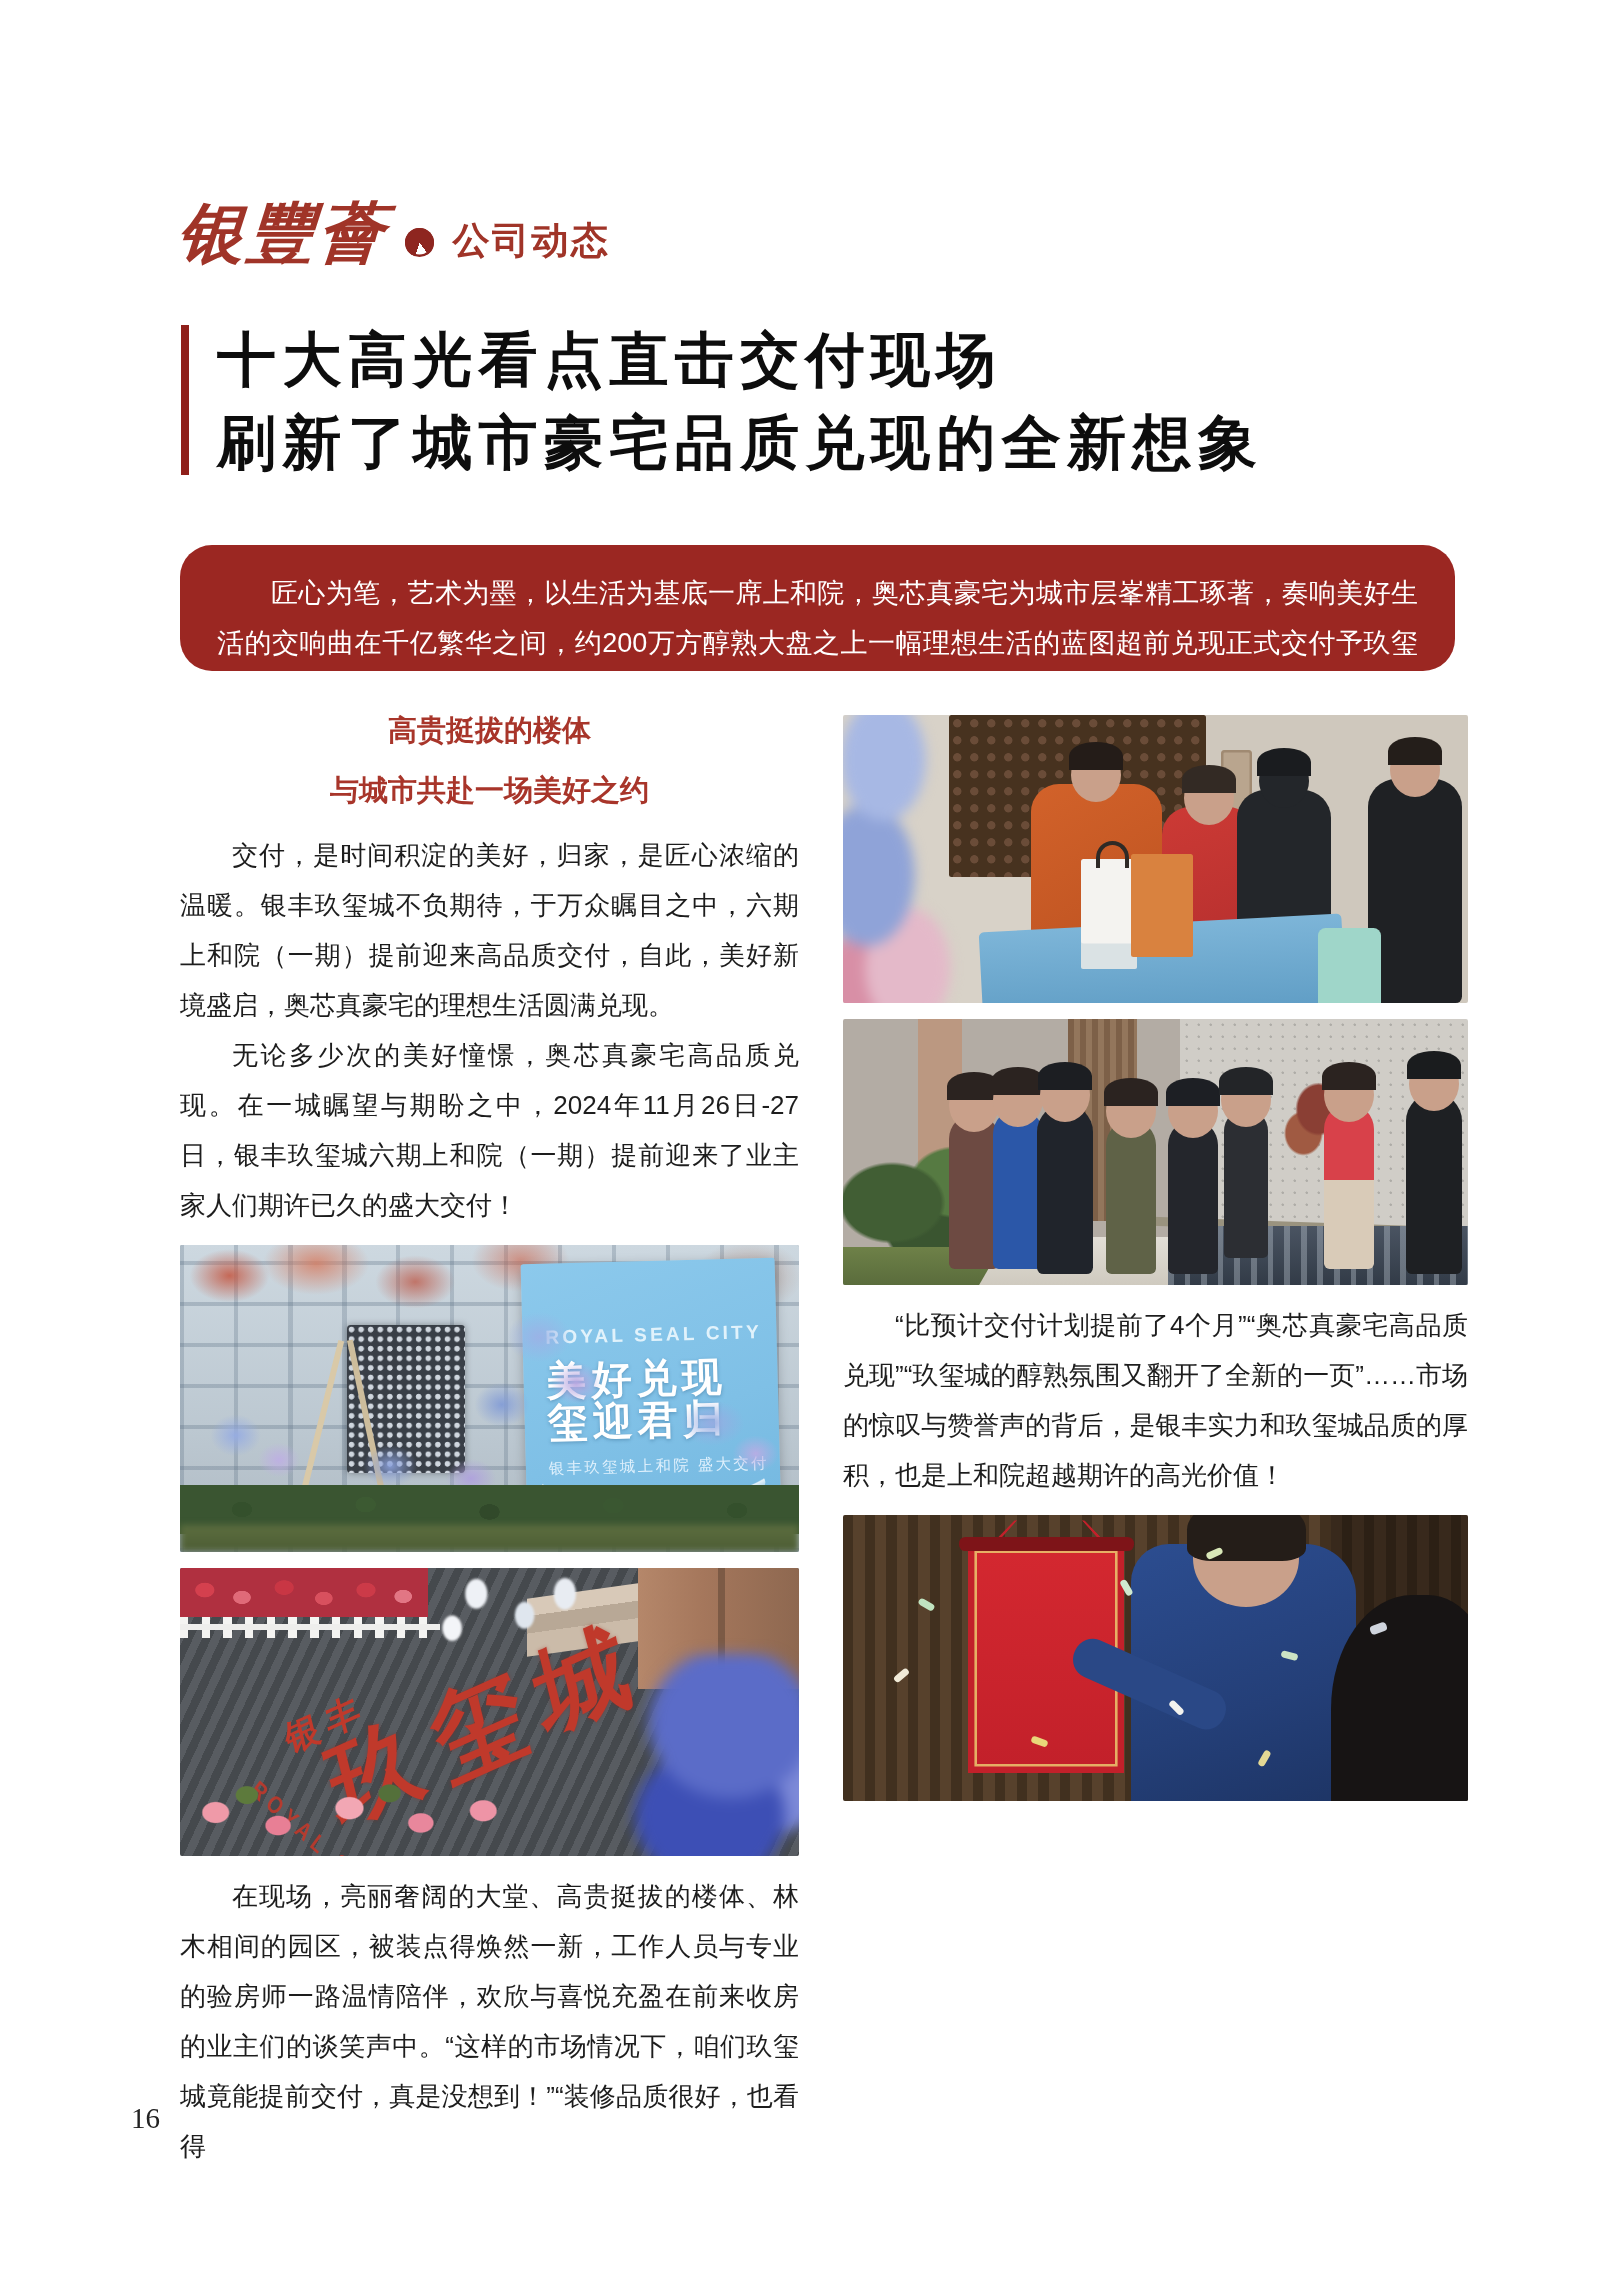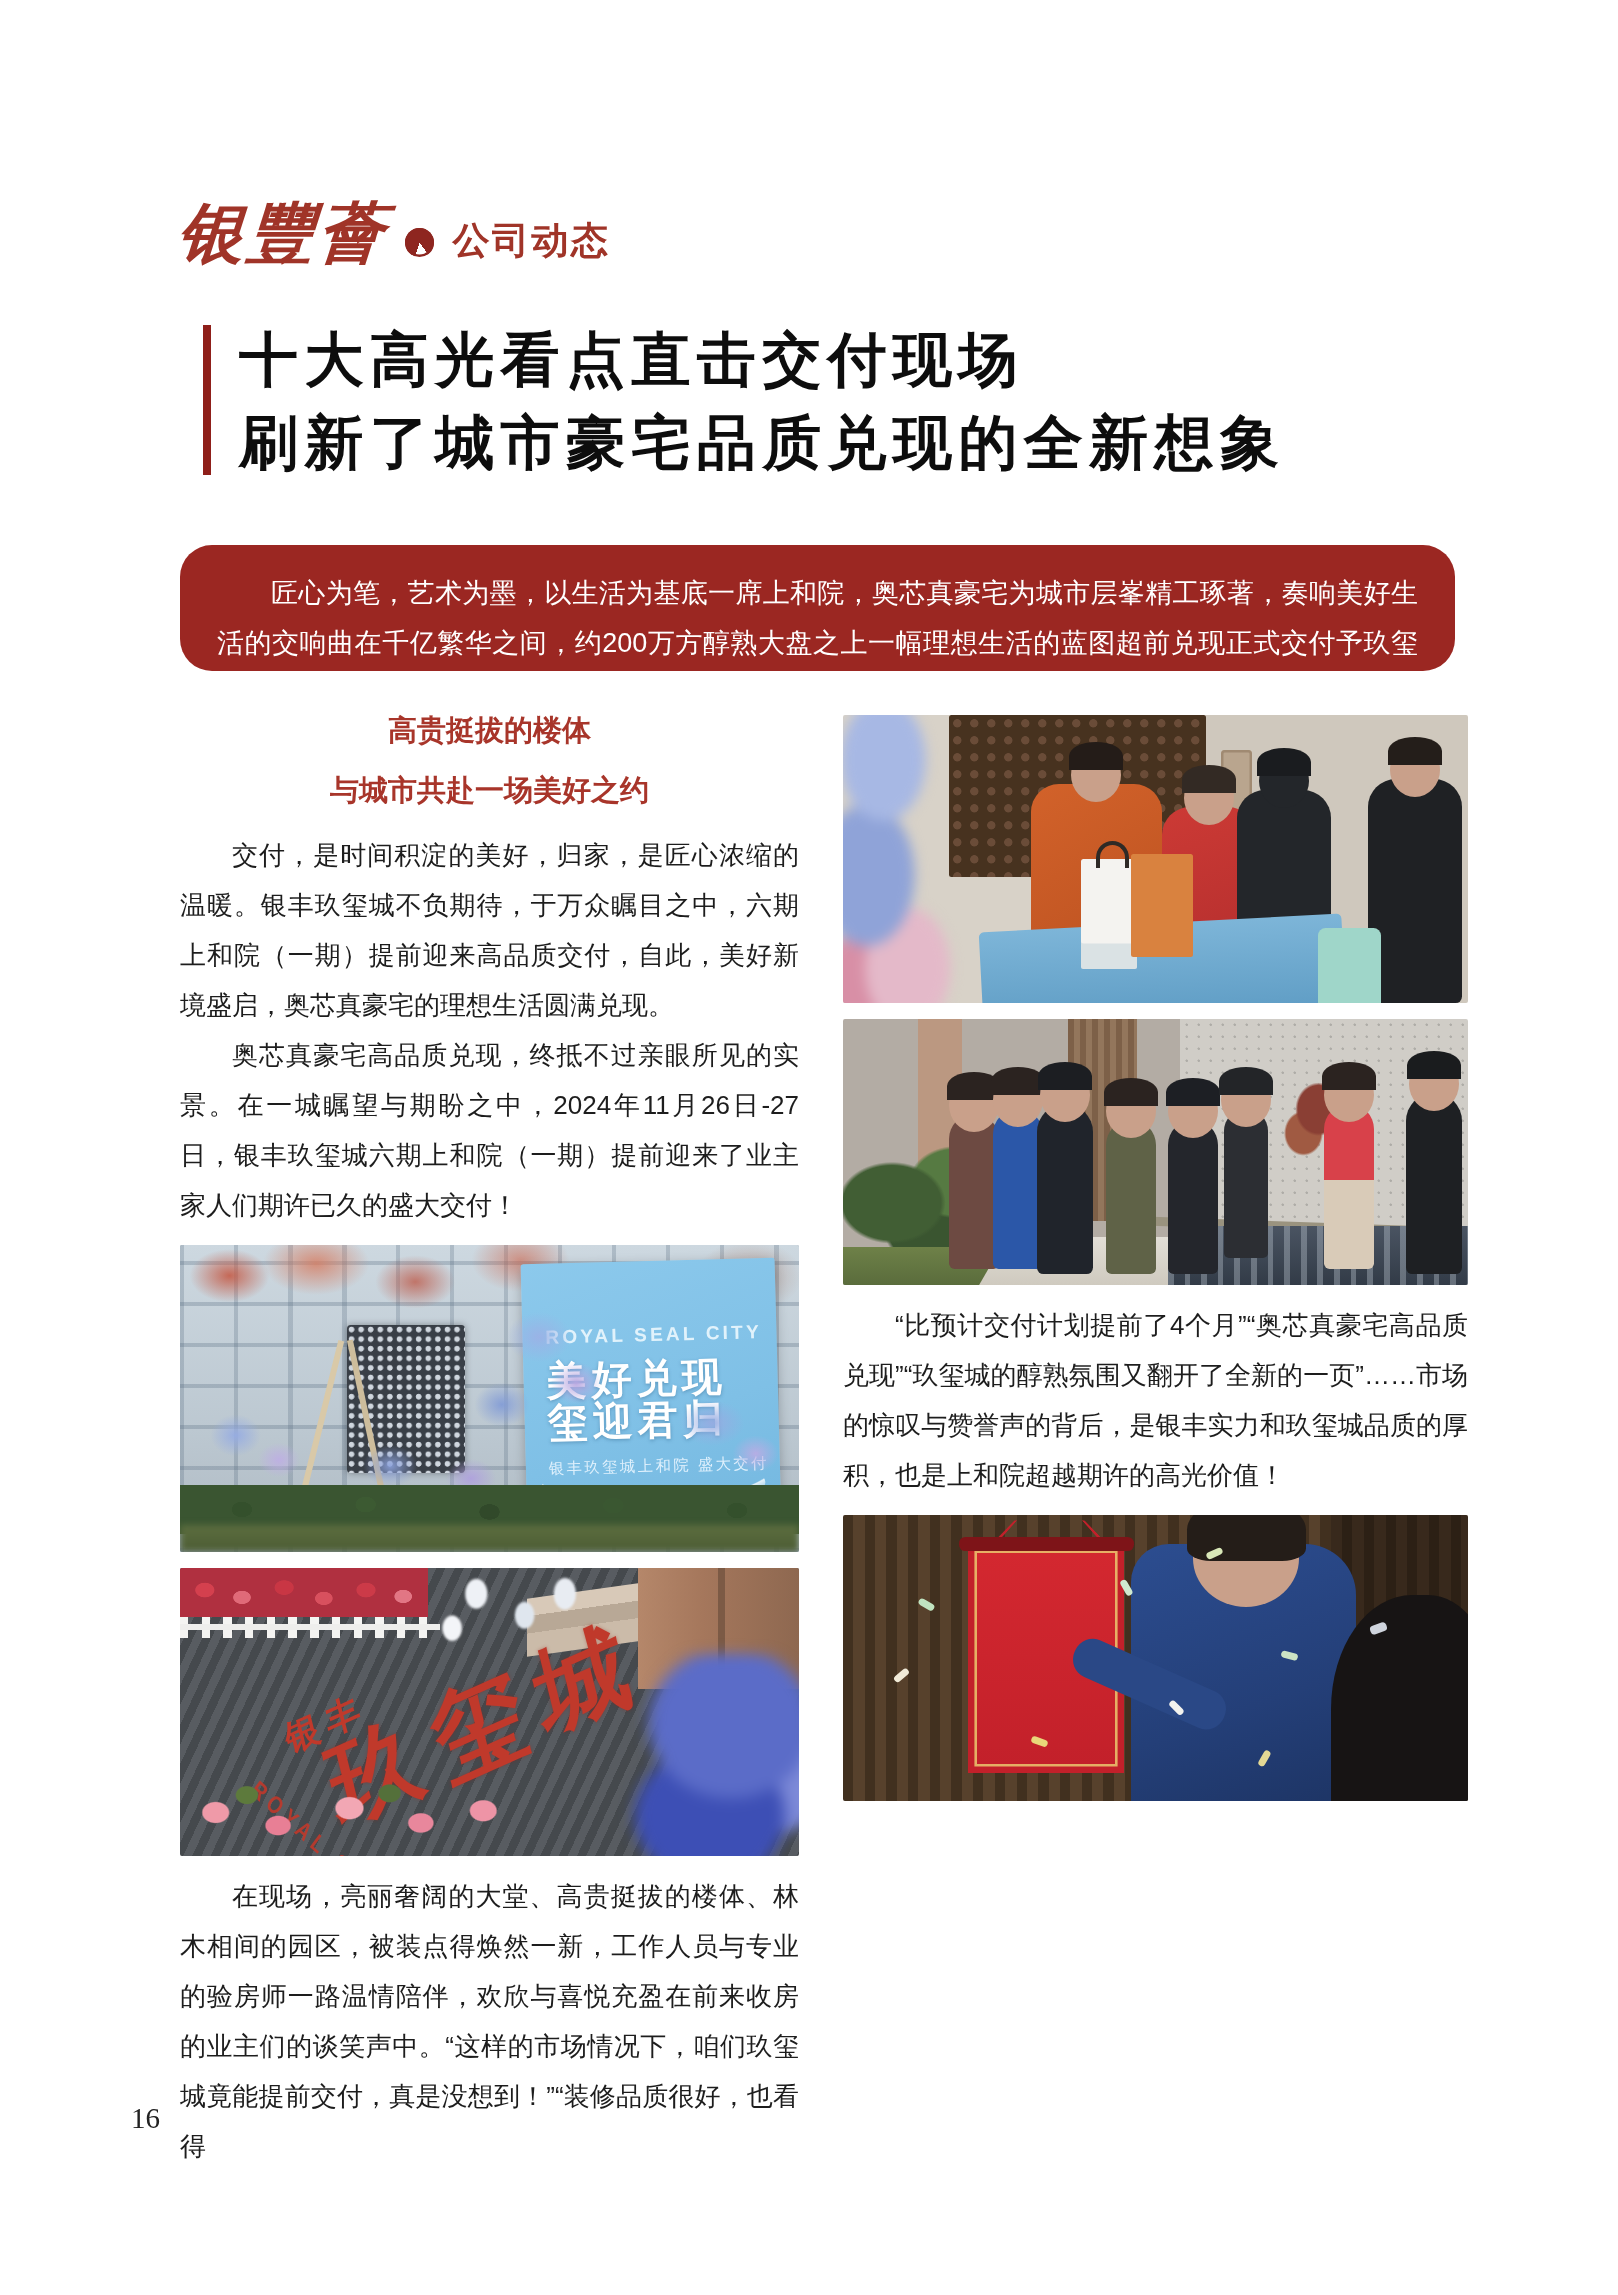--- a/index.html
+++ b/index.html
@@ -14,21 +14,21 @@
     font-family:"DejaVu Serif","Liberation Serif",serif;font-weight:700;font-style:italic;
     font-size:66px;line-height:96px;color:#a03428;letter-spacing:3.8px;transform:skewX(-4deg);
   }
   .swirl{
     width:29px;height:29px;border-radius:50%;margin-top:19px;
     background:conic-gradient(#8e2620 0 40%, #fff 40% 55%, #8e2620 55% 100%);
     box-shadow:inset 0 0 0 2.5px #8e2620;
   }
   .section-label{font-size:37px;font-weight:700;color:#a03428;margin-top:16.6px;letter-spacing:2.5px;}
   
-  .title-block{position:absolute;left:203px;top:319px;}
+  .title-block{position:absolute;left:181px;top:319px;}
   .title-bar{position:absolute;left:0;top:6.4px;width:8.3px;height:150px;background:#8f1f1a;}
   .title-lines{margin-left:36px;}
   .title-line{font-size:59px;font-weight:900;color:#0d0d0d;line-height:83px;letter-spacing:6.4px;white-space:nowrap;}
   
   .lead-box{
     position:absolute;left:180px;top:545px;width:1275px;height:126px;box-sizing:border-box;
     background:#9b2722;border-radius:32px;padding:23px 37px 0 37px;
   }
   .lead-box p{margin:0;color:#ffffff;font-size:27px;line-height:50px;text-indent:2em;text-align:justify;}
   
@@ -203,21 +203,21 @@
 </section>
 
 <section class="lead-box">
   <p>匠心为笔，艺术为墨，以生活为基底一席上和院，奥芯真豪宅为城市层峯精工琢著，奏响美好生活的交响曲在千亿繁华之间，约200万方醇熟大盘之上一幅理想生活的蓝图超前兑现正式交付予玖玺家人手中。</p>
 </section>
 
 <section class="col col-left">
   <h3 class="red-h">高贵挺拔的楼体</h3>
   <h3 class="red-h">与城市共赴一场美好之约</h3>
   <p class="body mt">交付，是时间积淀的美好，归家，是匠心浓缩的温暖。银丰玖玺城不负期待，于万众瞩目之中，六期上和院（一期）提前迎来高品质交付，自此，美好新境盛启，奥芯真豪宅的理想生活圆满兑现。</p>
-  <p class="body">奥芯真豪宅高品质兑现，终抵不过亲眼所见的实景。在一城瞩望与期盼之中，2024年11月26日-27日，银丰玖玺城六期上和院（一期）提前迎来了业主家人们期许已久的盛大交付！</p>
+  <p class="body">无论多少次的美好憧憬，奥芯真豪宅高品质兑现。在一城瞩望与期盼之中，2024年11月26日-27日，银丰玖玺城六期上和院（一期）提前迎来了业主家人们期许已久的盛大交付！</p>
 
   <figure id="photoL1" class="photo">
     <div class="pl1-building"></div>
     <div class="pl1-foliage"></div>
     <div class="pl1-sequin"></div>
     <div class="pl1-easel"></div>
     <div class="pl1-easel2"></div>
     <div class="pl1-sign">
       <div class="pl1-sign-en">ROYAL SEAL CITY</div>
       <div class="pl1-sign-cn1">美好兑现</div>

